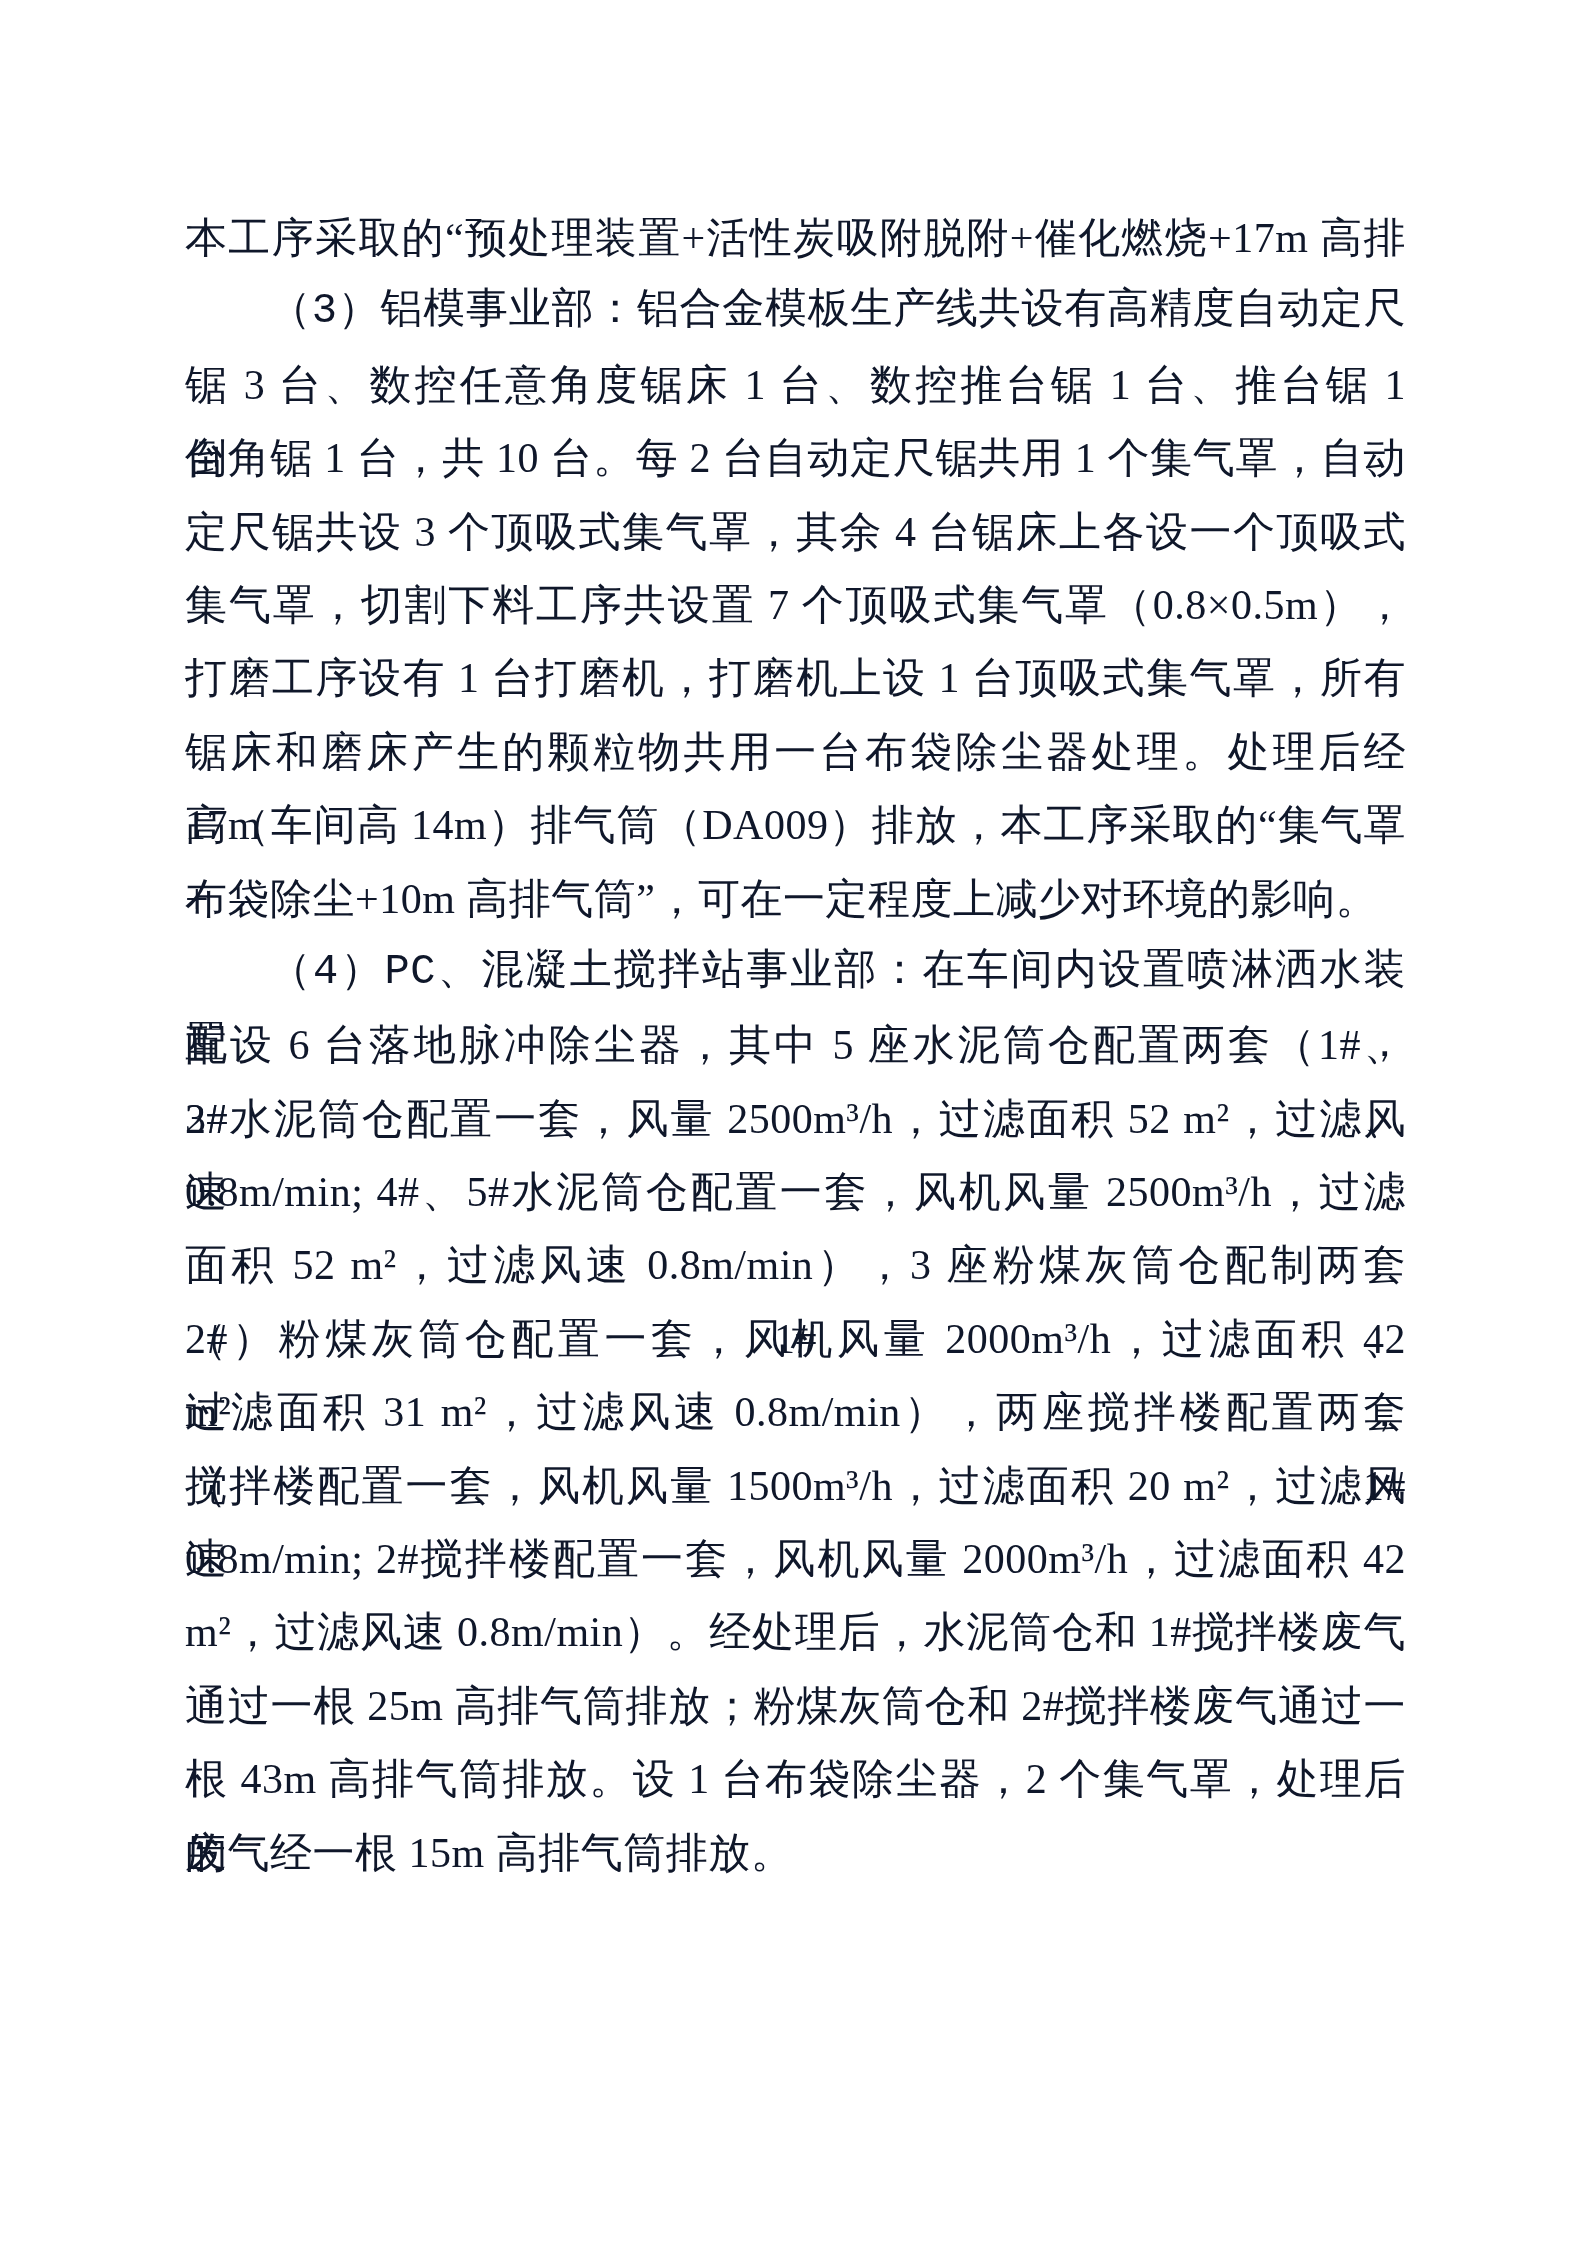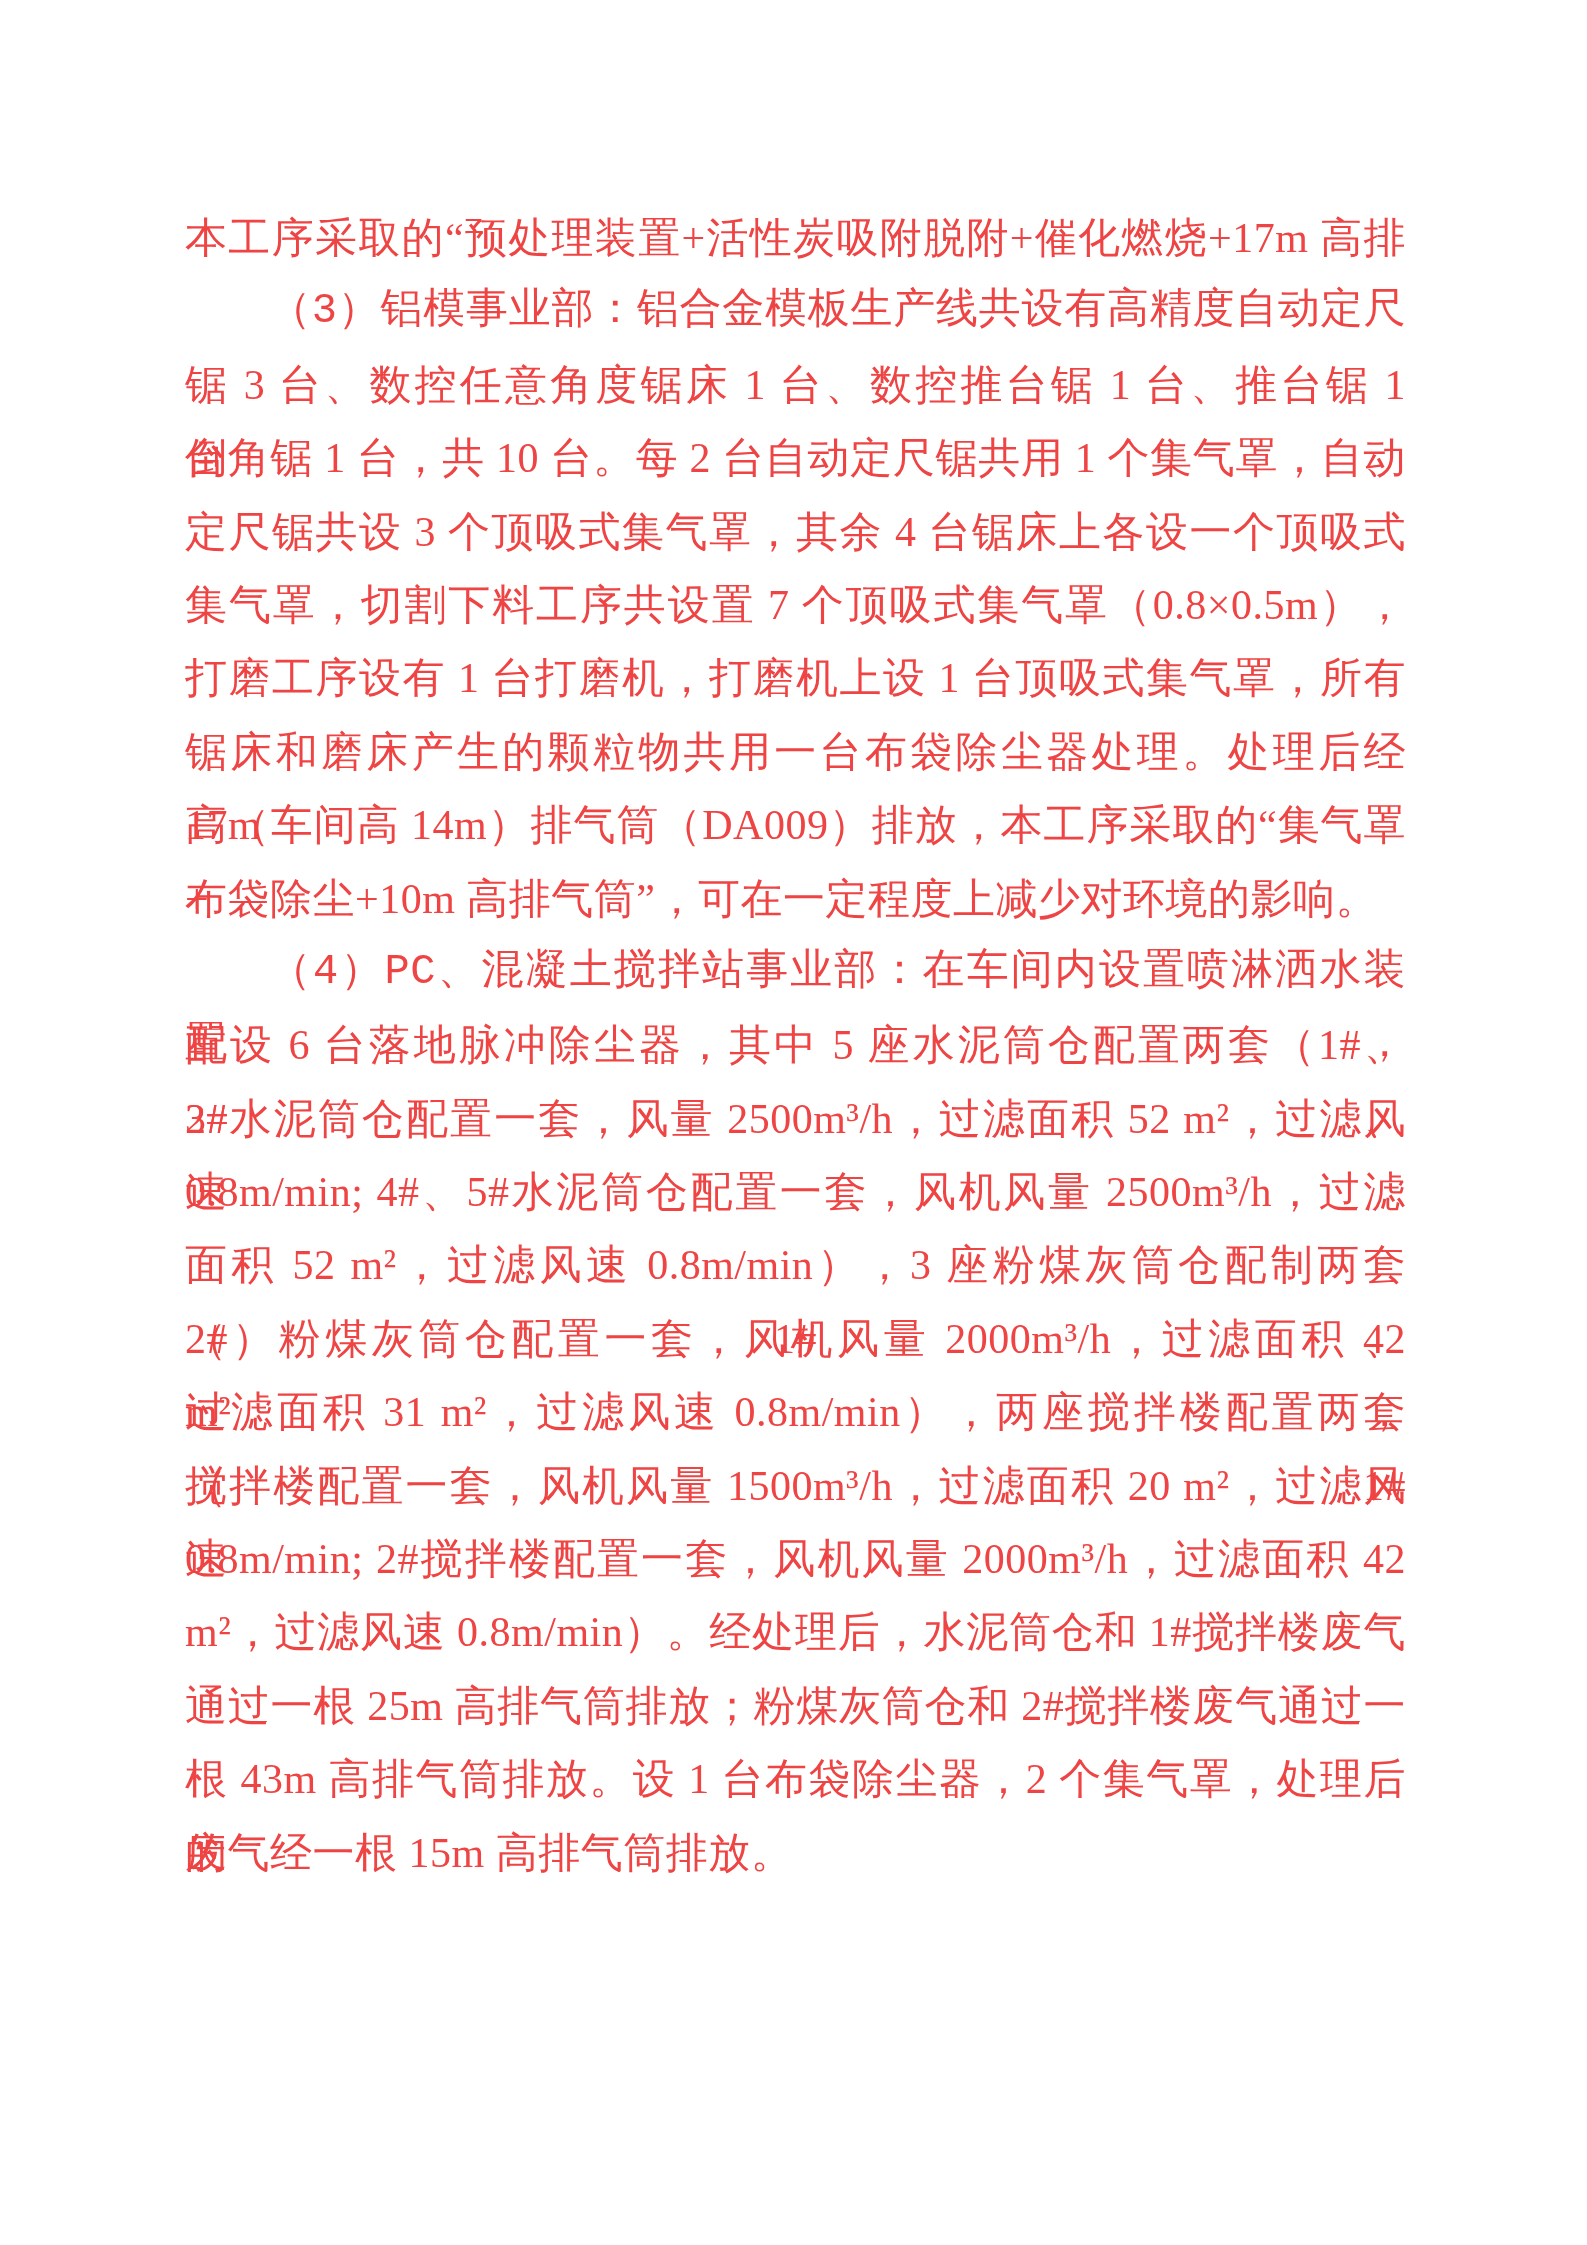--- a/index.html
+++ b/index.html
@@ -30,21 +30,21 @@
     width: 1221px;
   }
   .line {
     font-size: 42px;
     line-height: 73.4px;
     height: 73.4px;
     text-align: justify;
     text-align-last: justify;
     text-justify: inter-ideograph;
     letter-spacing: 0.5px;
-    color: #ef4444;
+    color: #0f172a;
   }
   .line.indent {
     text-indent: 2em;
     font-family: Liberation Mono, monospace;
   }
   .line.para-end {
     text-align-last: left;
   }
 </style>
 </head>

